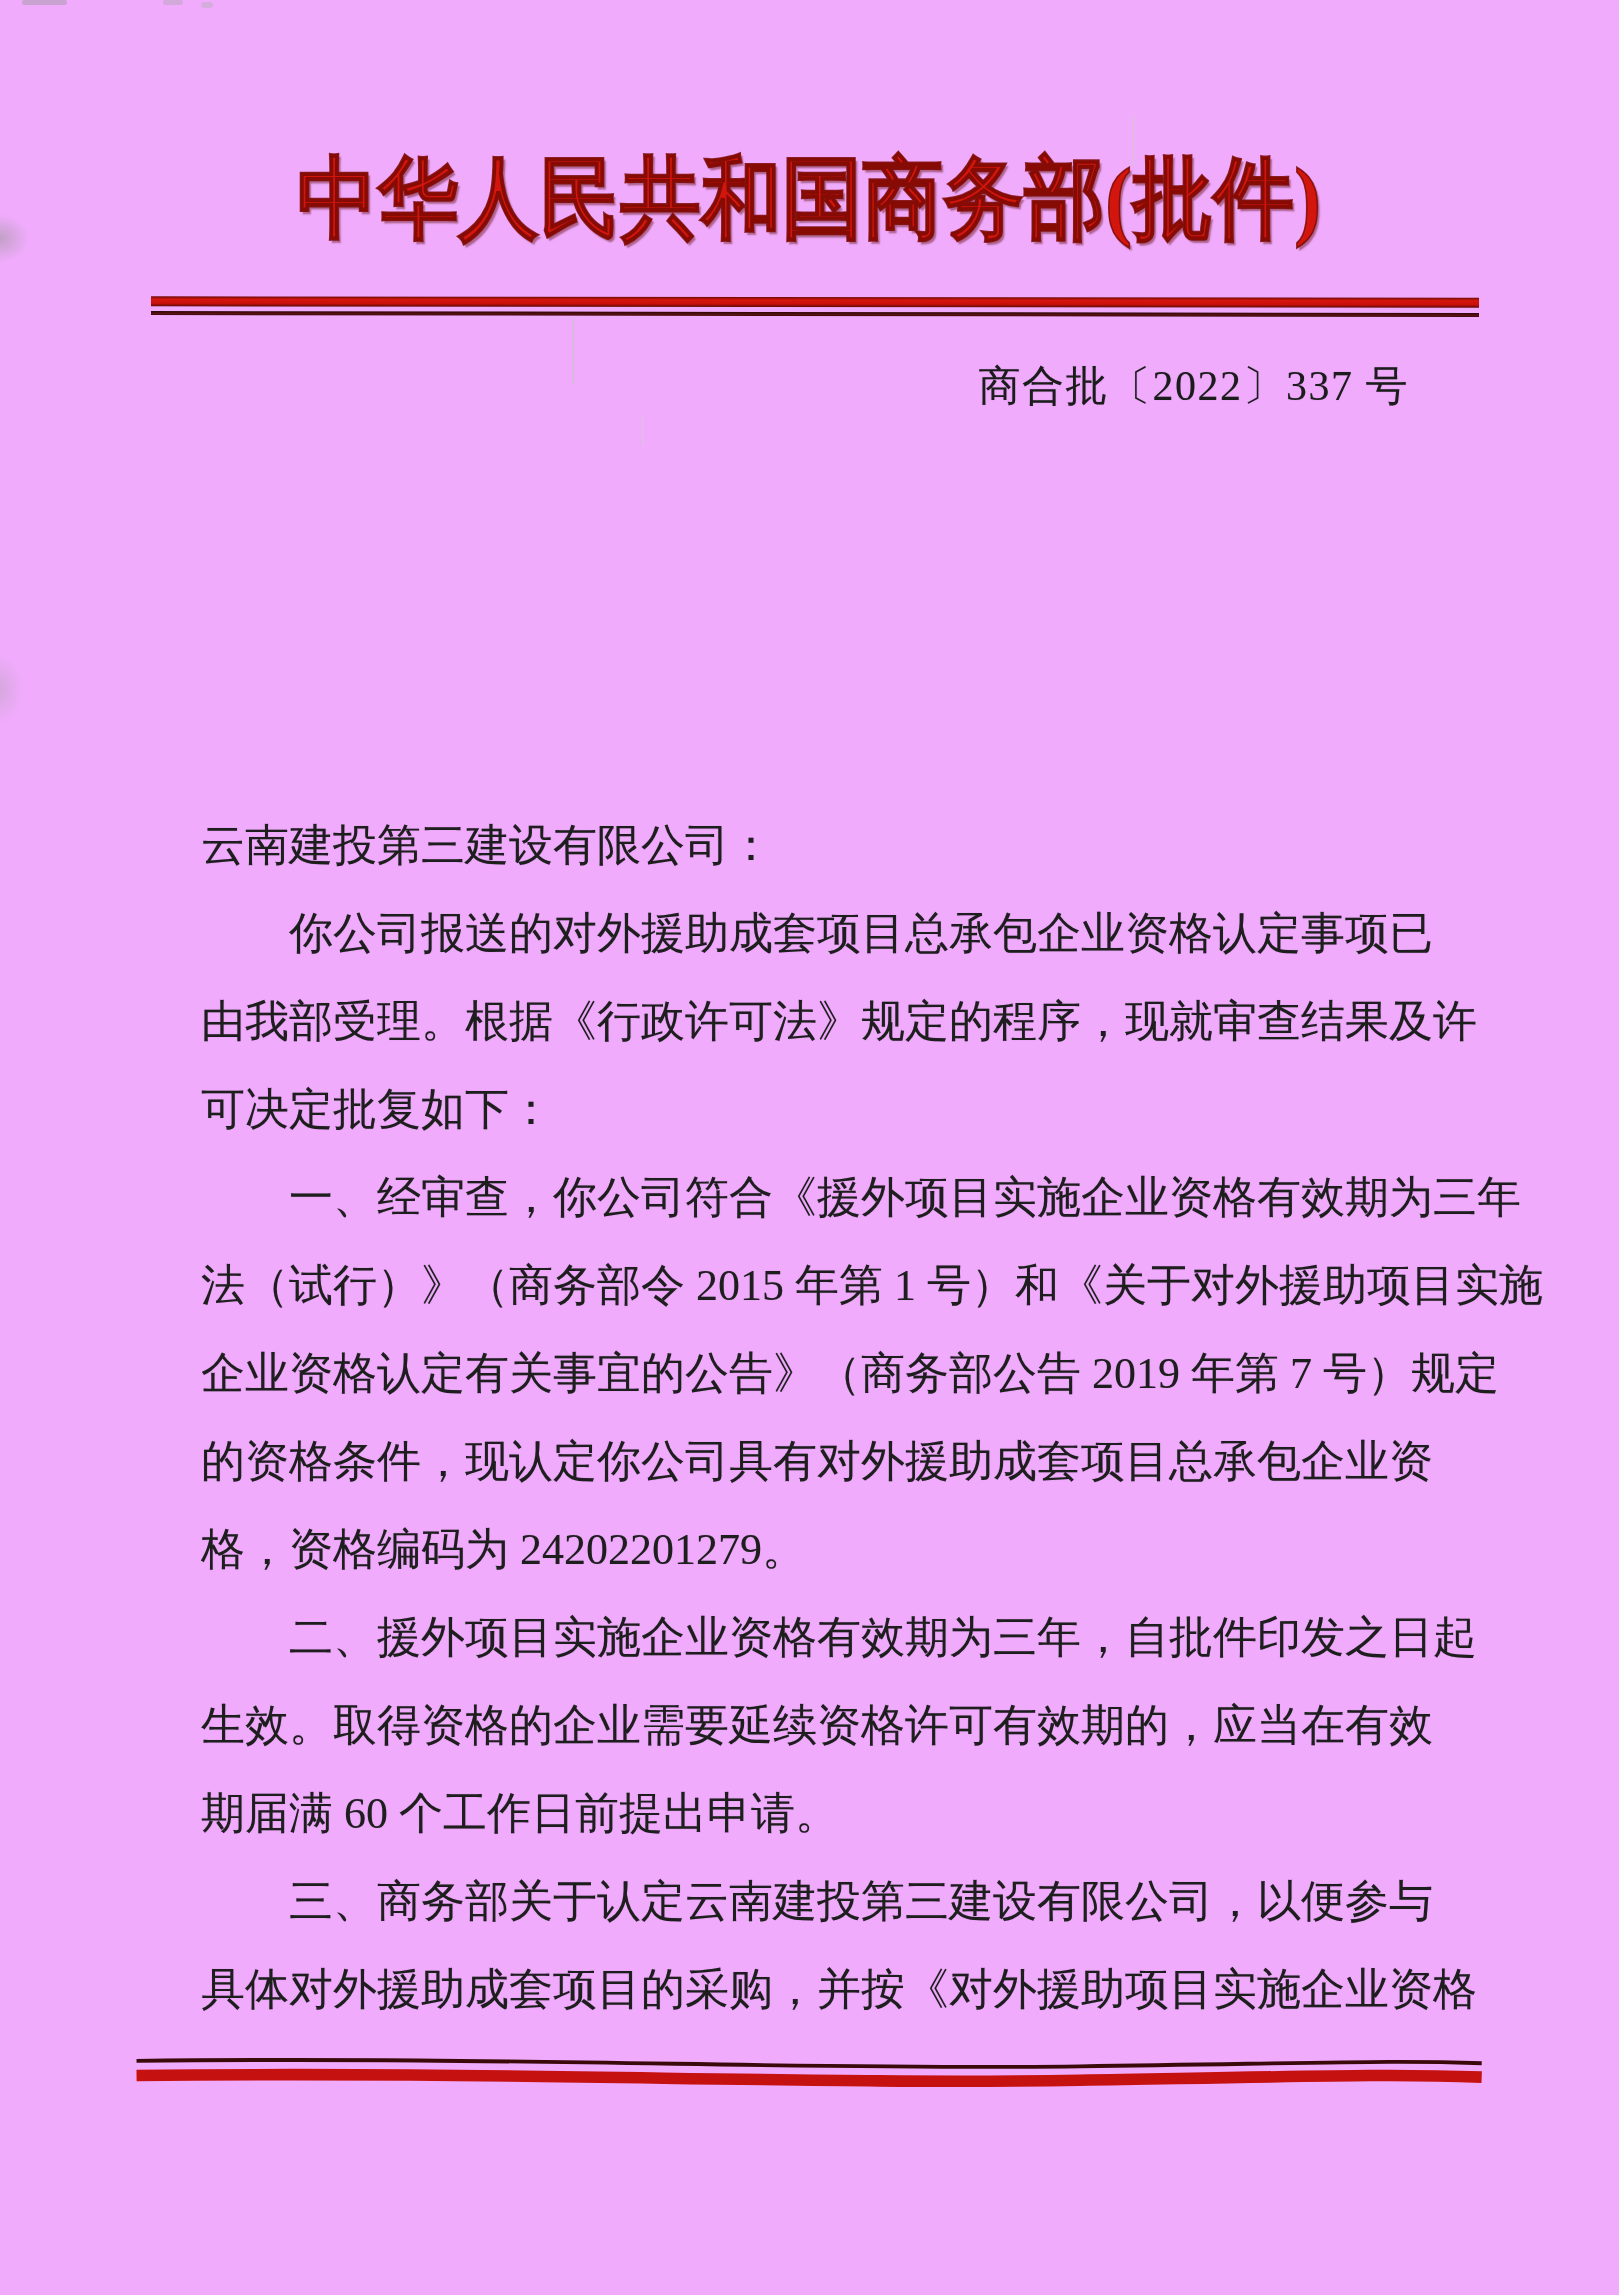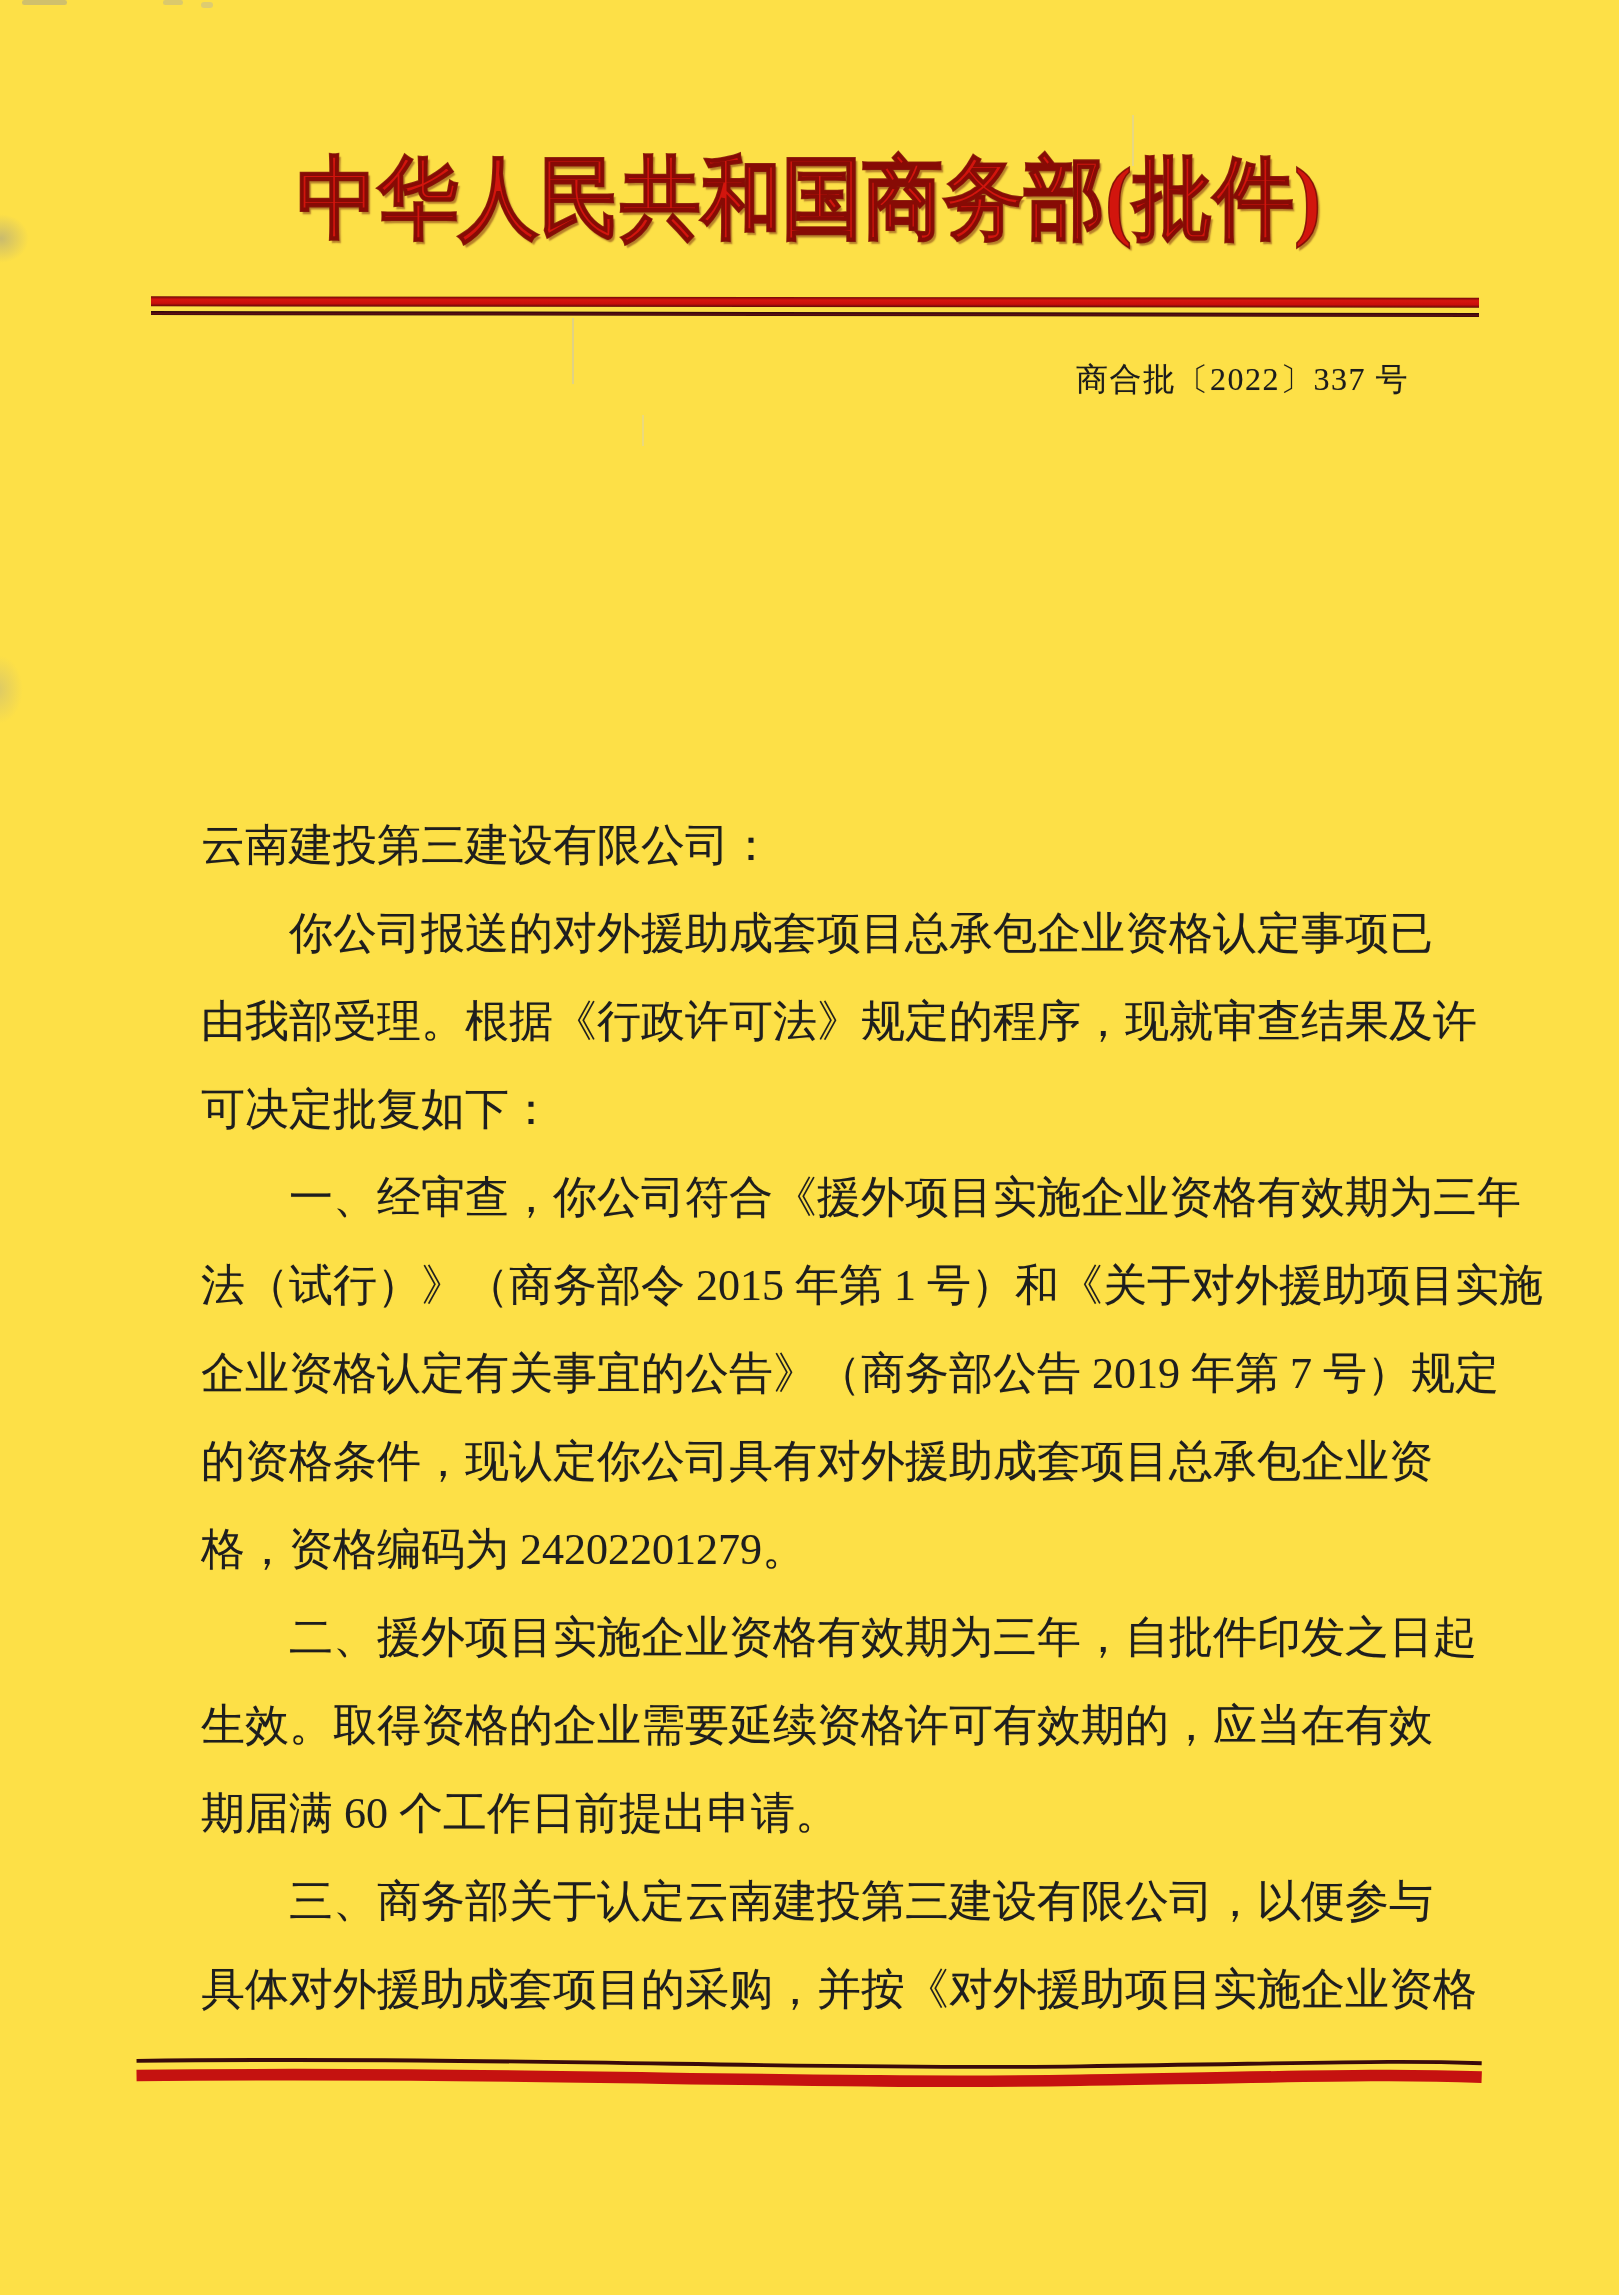--- a/index.html
+++ b/index.html
@@ -5,21 +5,21 @@
   html, body {
     margin: 0;
     padding: 0;
     background: #e9e9e7;
   }
   .page {
     position: relative;
     width: 1619px;
     height: 2295px;
     margin: 0 auto;
-    background: #fde047;
+    background: #f0abfc;
     overflow: hidden;
     font-family: "Liberation Serif", "DejaVu Serif", serif;
     color: #1f1f1f;
   }
 
   
   .header-title {
     position: absolute;
     top: 148px;
     left: 0;
@@ -55,21 +55,21 @@
     height: 3.8px;
     background: linear-gradient(180deg, #2a0607 0%, #5c1012 60%, #3a0a0b 100%);
     transform: rotate(0.08deg);
   }
 
   
   .doc-number {
     position: absolute;
     top: 358px;
     right: 210px;
-    font-size: 32px;
+    font-size: 42px;
     letter-spacing: 1.5px;
     color: #1c1c1c;
     white-space: nowrap;
     text-shadow: 0 0 0.8px rgba(25,25,25,.35);
   }
 
   
   .doc-title {
     position: absolute;
     top: 504px;

